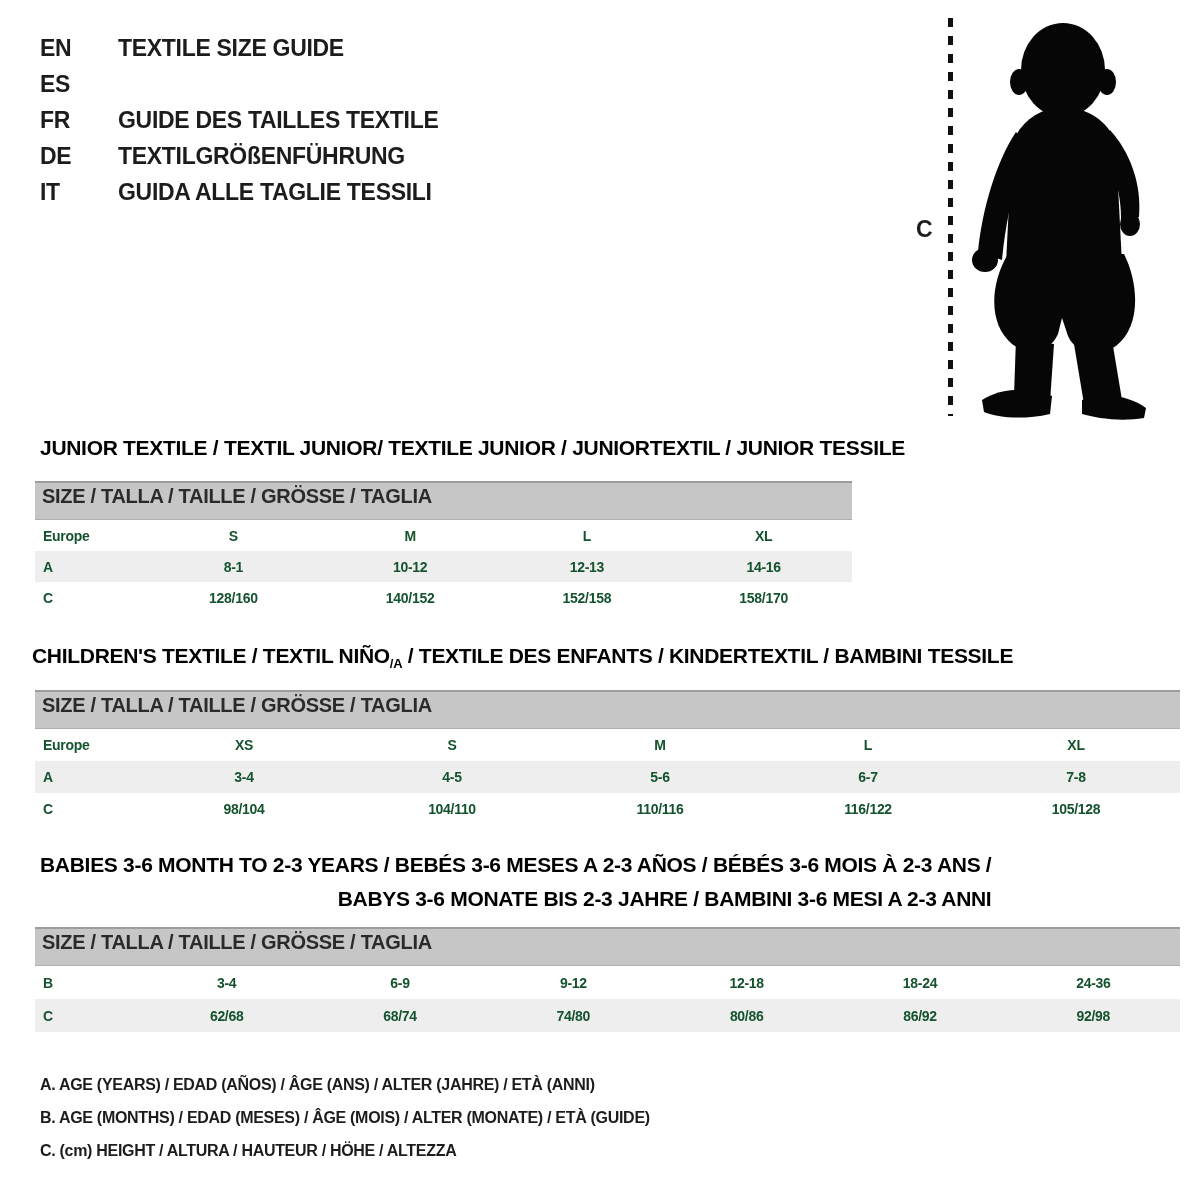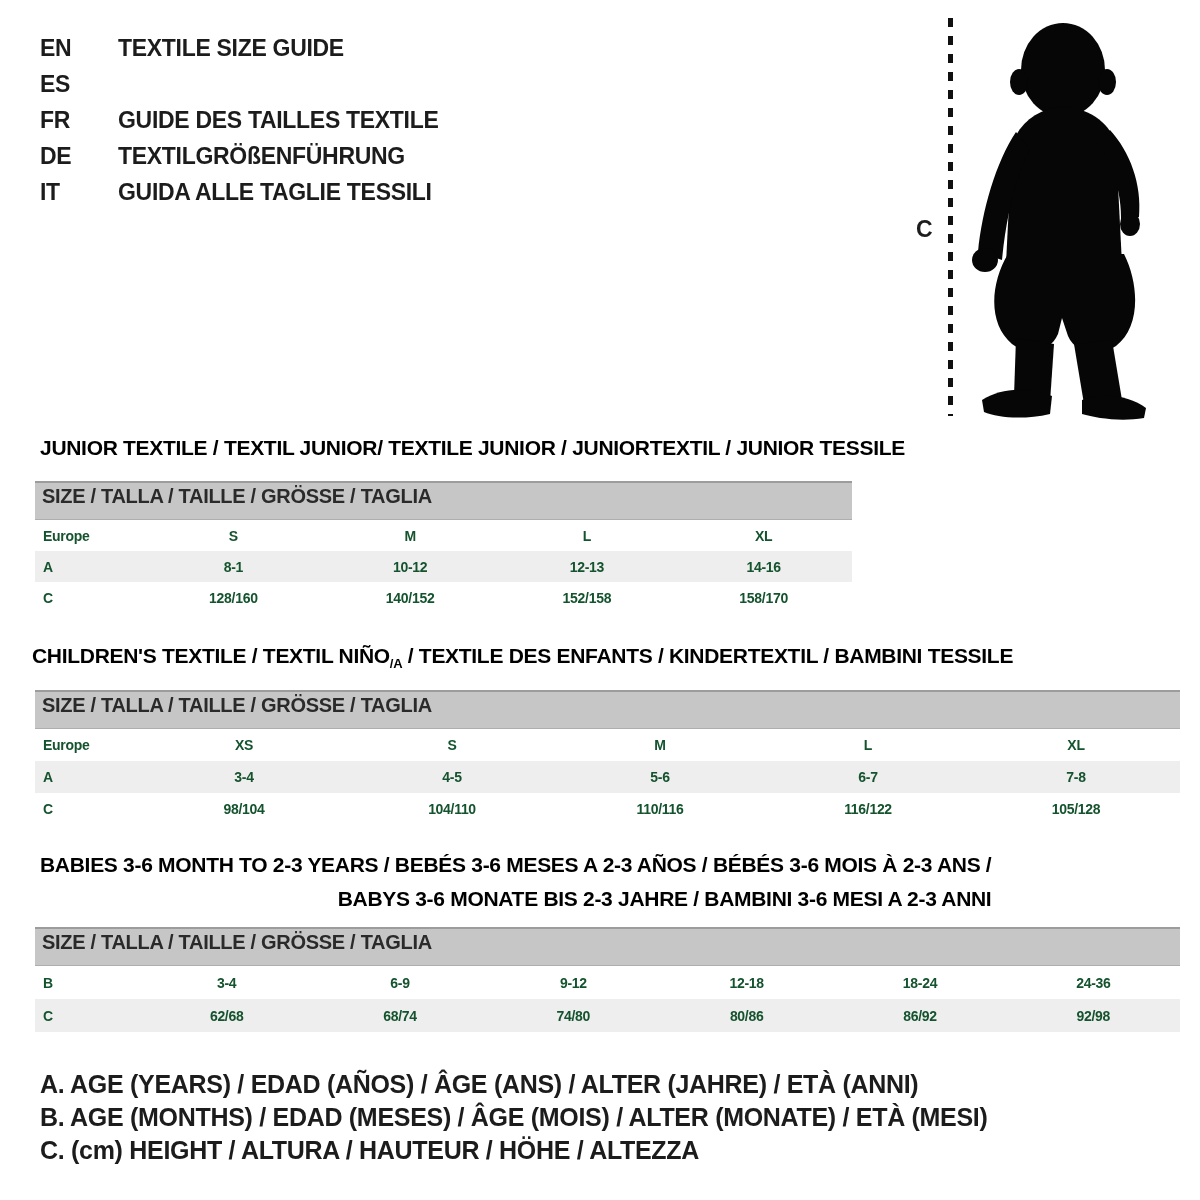--- a/index.html
+++ b/index.html
@@ -48,21 +48,21 @@
     font-size: 14px; color: #14532d;
   }
   .t-label { text-align: left; padding-left: 8px; }
   .shade { background: #eeeeee; }
 
   .sec-junior-table   { left: 35px; top: 481px; width: 817px; }
   .sec-children-table { left: 35px; top: 690px; width: 1145px; }
   .sec-babies-table   { left: 35px; top: 927px; width: 1145px; }
 
   
-  .legend { left: 40px; top: 1068px; font-size: 25px; line-height: 33px; white-space: nowrap; }
+  .legend { left: 40px; top: 1068px; font-size: 16px; line-height: 33px; white-space: nowrap; }
 </style>
 </head>
 <body>
 
 <div class="abs lang-block">
   <div class="lang-row">
     <span class="lang-code">EN</span>
     <span>TEXTILE SIZE GUIDE</span>
   </div>
   <div class="lang-row">
@@ -186,15 +186,15 @@
       <div class="t-cell">74/80</div>
       <div class="t-cell">80/86</div>
       <div class="t-cell">86/92</div>
       <div class="t-cell">92/98</div>
     </div>
   </div>
 </div>
 
 <div class="abs legend">
   <div>A. AGE (YEARS) / EDAD (AÑOS) / ÂGE (ANS) / ALTER (JAHRE) / ETÀ (ANNI)</div>
-  <div>B. AGE (MONTHS) / EDAD (MESES) / ÂGE (MOIS) / ALTER (MONATE) / ETÀ (MESI)</div>
+  <div>B. AGE (MONTHS) / EDAD (MESES) / ÂGE (MOIS) / ALTER (MONATE) / ETÀ (GUIDE)</div>
   <div>C. (cm) HEIGHT / ALTURA / HAUTEUR / HÖHE / ALTEZZA</div>
 </div>
 
 </body></html>

